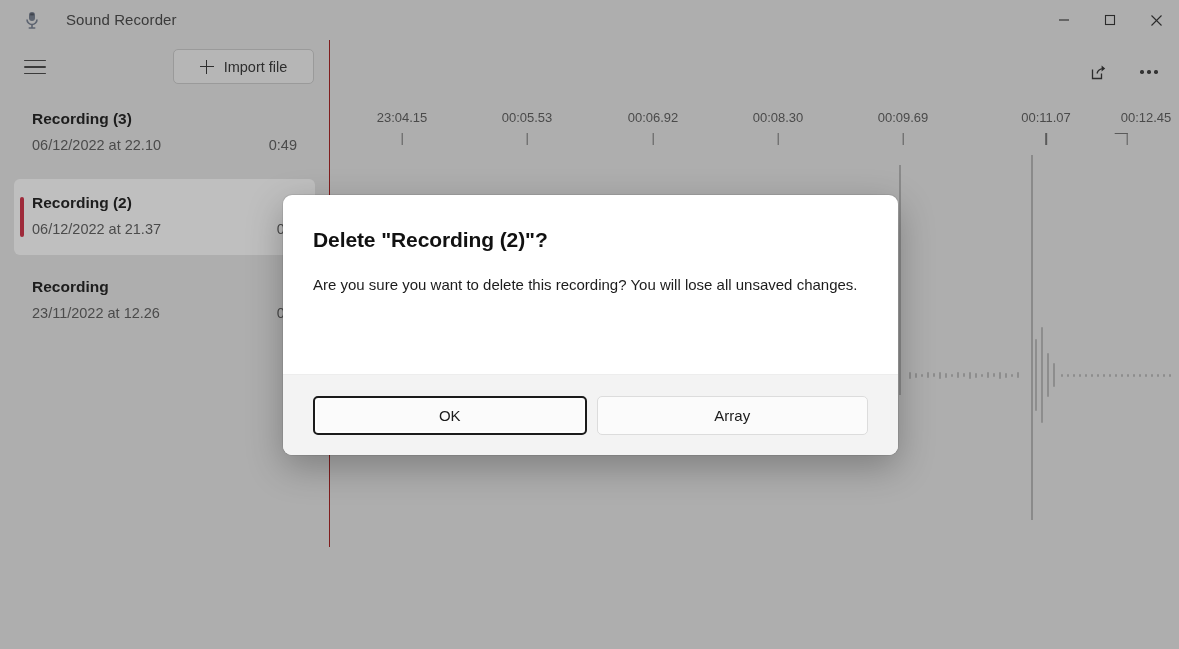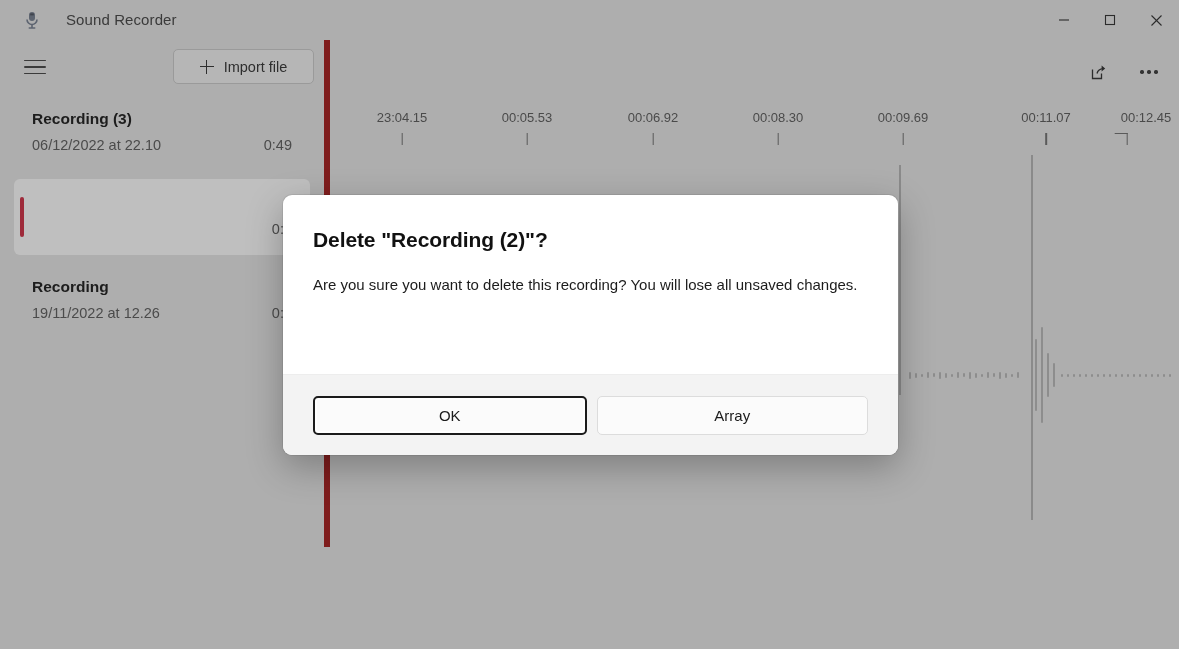--- a/index.html
+++ b/index.html
@@ -37,21 +37,21 @@
   .wc {
     width: 46px; height: 40px;
     display: flex; align-items: center; justify-content: center;
   }
   .wc svg { display: block; }
 
   
   .sidebar {
     position: absolute; left: 0; top: 40px;
     width: 330px; height: 507px;
-    border-right: 6px solid #7f1d1d;
+    border-right: 1px solid #7f1d1d;
   }
   .sidebar-top {
     position: relative; height: 55px;
   }
   .hamburger {
     position: absolute; left: 22px; top: 14px;
     width: 26px; height: 26px;
     display: flex; flex-direction: column; justify-content: center; gap: 5px;
     padding: 0 2px;
   }
@@ -241,26 +241,28 @@
     <div class="rec-list">
 
       <div class="rec-item">
         <div class="rec-name">Recording (3)</div>
         <div class="rec-sub">06/12/2022 at 22.10</div>
         <div class="rec-dur">0:49</div>
       </div>
 
       <div class="rec-item selected">
         <div class="rec-accent"></div>
+        <div class="rec-name">Recording (2)</div>
+        <div class="rec-sub">06/12/2022 at 21.37</div>
         <div class="rec-dur">0:1</div>
       </div>
 
       <div class="rec-item">
         <div class="rec-name">Recording</div>
-        <div class="rec-sub">19/11/2022 at 12.26</div>
+        <div class="rec-sub">23/11/2022 at 12.26</div>
         <div class="rec-dur">0:1</div>
       </div>
 
     </div>
   </div>
 
   <div class="main">
     <div class="main-actions">
       <div class="icon-btn">
         <svg width="20" height="20" viewBox="0 0 20 20">

